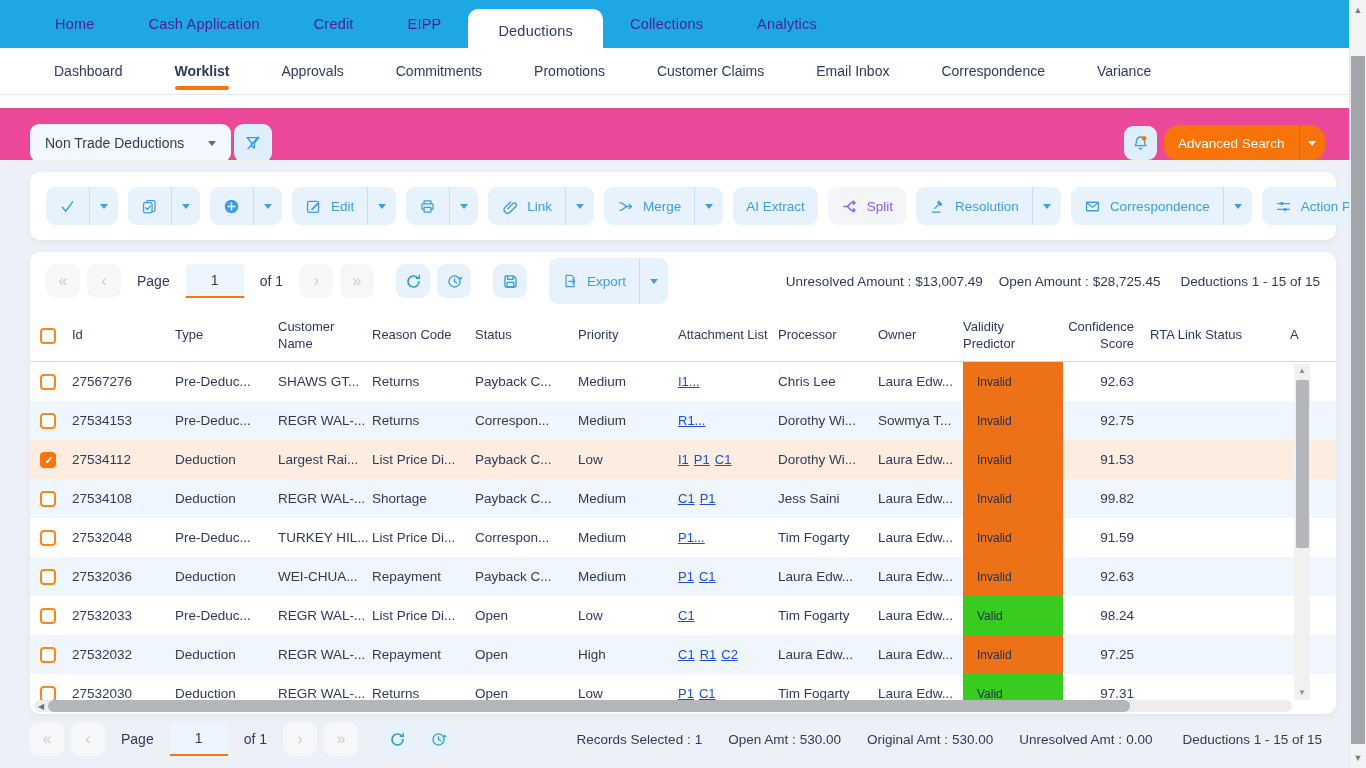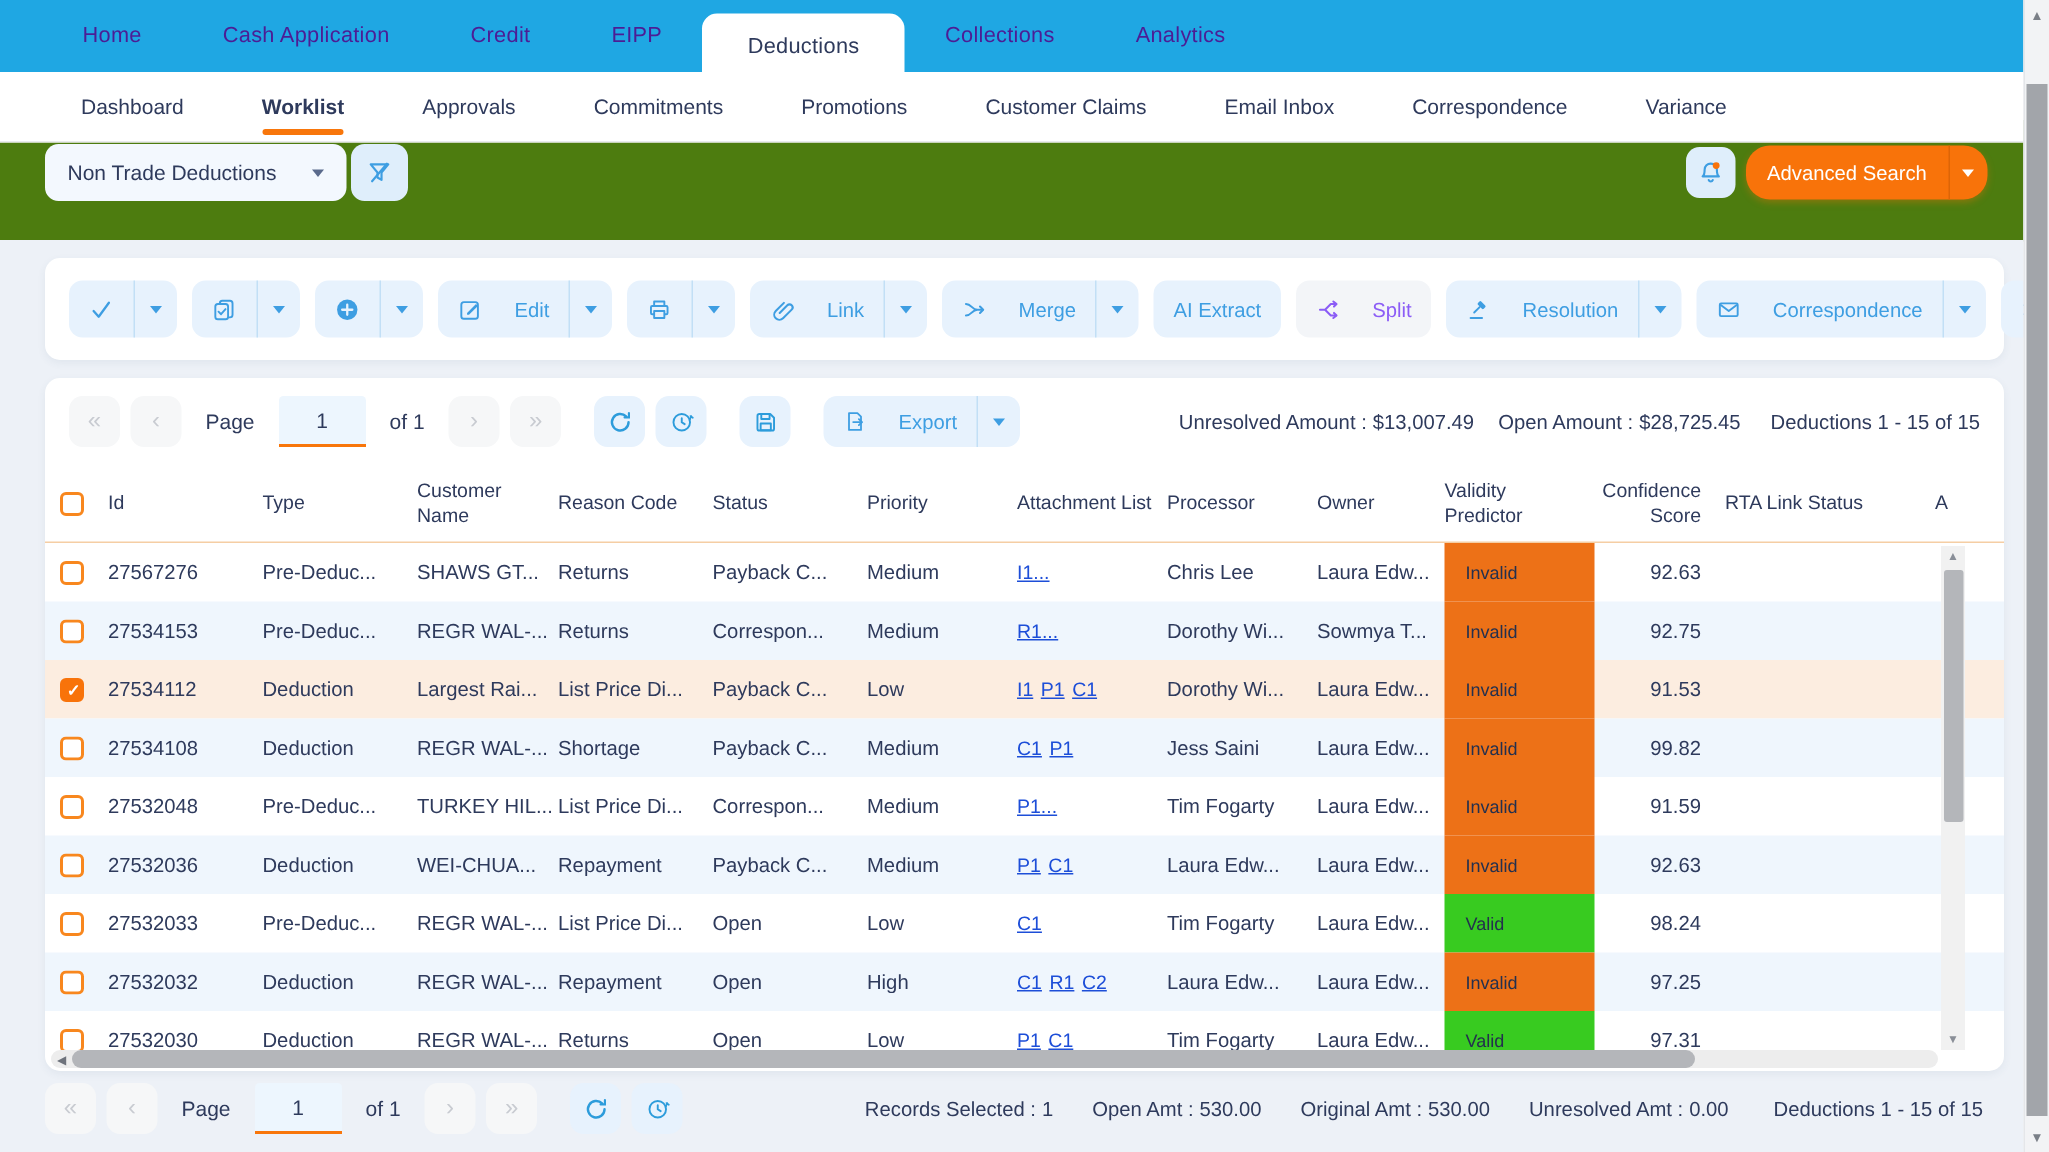--- a/index.html
+++ b/index.html
@@ -11,51 +11,51 @@
   .topnav-item{color:#4c1d95;font-size:14.5px;letter-spacing:.2px;display:flex;align-items:center;padding:0 27px;cursor:pointer}
   .topnav-item.active{background:#fff;color:#2E3A5C;border-radius:10px 10px 0 0;margin-top:9px;height:43px;padding:0 30px}
 
   
   .subnav{position:absolute;left:0;top:48px;width:1349px;height:47px;background:#fff;border-bottom:1px solid #E9EAEE;display:flex;padding-left:28px;z-index:1}
   .subnav-item{font-size:14px;display:flex;align-items:center;padding:0 26px;position:relative;cursor:pointer}
   .subnav-item.active{font-weight:bold}
   .subnav-item.active::after{content:"";position:absolute;left:50%;transform:translateX(-50%);bottom:4px;width:54px;height:4px;border-radius:2px;background:#F8760B}
 
   
-  .filterzone{position:absolute;left:0;top:80px;width:1349px;height:81px;background:#4d7c0f}
+  .filterzone{position:absolute;left:0;top:108px;width:1349px;height:81px;background:#ec4899}
   .view-dd{position:absolute;left:30px;top:16px;height:38px;background:#F3F8FE;border-radius:9px;display:flex;align-items:center;padding:0 15px;gap:24px;font-size:14px;cursor:pointer}
   .caret{width:0;height:0;border-left:4.5px solid transparent;border-right:4.5px solid transparent;border-top:5.5px solid currentColor;display:inline-block}
   .view-dd .caret{color:#5A6A8C}
   .sq-btn{width:38px;height:38px;background:#DFEEFB;border-radius:9px;display:flex;align-items:center;justify-content:center;color:#3E9EE2;cursor:pointer}
   .filter-btn{position:absolute;left:234px;top:16px}
   .bell-btn{position:absolute;left:1124px;top:18px;width:33px;height:34px}
   .adv-btn{position:absolute;left:1164px;top:17px;height:36px;background:#F8730A;border-radius:16px;display:flex;align-items:center;color:#fff;font-size:13.5px;cursor:pointer;box-shadow:0 2px 5px rgba(248,115,10,.35)}
   .adv-btn .lbl{padding:0 14px}
   .adv-btn .dd{width:26px;height:100%;border-left:1px solid #DD6506;display:flex;align-items:center;justify-content:center}
   .adv-btn .caret{color:#fff}
 
   
   .lowerbg{position:absolute;left:0;top:160px;width:1349px;height:608px;background:#EDF1F7}
 
   
   .toolbar-card{position:absolute;left:30px;top:172px;width:1306px;height:68px;background:#fff;border-radius:10px;box-shadow:0 2px 6px rgba(50,80,120,.07);display:flex;align-items:center;padding:0 16px;gap:10px}
   .tbtn{height:38px;background:#E7F2FD;border-radius:9px;color:#3E9EE2;display:flex;align-items:stretch;font-size:13.5px;cursor:pointer;white-space:nowrap}
-  .tbtn .seg{display:flex;align-items:center;padding:0 13px;gap:21px}
+  .tbtn .seg{display:flex;align-items:center;padding:0 13px;gap:9px}
   .tbtn .caret-seg{width:29px;padding:0;justify-content:center;border-left:1px solid #C2DFF6;display:flex;align-items:center}
   .tbtn.disabled{background:#F3F5F8;color:#8b5cf6;cursor:default}
 
   
   .table-card{position:absolute;left:30px;top:252px;width:1306px;height:462px;background:#fff;border-radius:10px;box-shadow:0 2px 6px rgba(50,80,120,.07);overflow:hidden}
   .grid-toolbar{height:58px;display:flex;align-items:center;padding:0 16px;gap:7px}
   .pg-btn{width:34px;height:34px;border-radius:9px;background:#F6F7F8;color:#C8CBD1;display:flex;align-items:center;justify-content:center;font-size:16px;cursor:pointer;flex:0 0 auto}
   .pg-label{font-size:14px;margin:0 9px;white-space:nowrap}
   .pg-input{width:58px;height:34px;background:#EDF6FE;border:none;border-bottom:2px solid #F8760B;text-align:center;font-size:14px;color:#2E3A5C;border-radius:3px 3px 0 0;font-family:"Liberation Sans",sans-serif;flex:0 0 auto}
   .icon-btn{width:34px;height:34px;border-radius:9px;background:#E7F2FD;color:#2D9CDB;display:flex;align-items:center;justify-content:center;cursor:pointer;flex:0 0 auto}
   .gap8{width:8px;flex:0 0 auto}
-  .export-btn{height:34px}
+  .export-btn{height:46px}
   .gstats{margin-left:auto;display:flex;align-items:flex-start;gap:12px;font-size:13.5px;white-space:nowrap}
   .gstats .pair span{margin-right:4px}
   .grange{font-size:13.5px;margin-left:4px;white-space:nowrap}
 
   
   .thead{display:flex;align-items:center;height:52px;border-bottom:1px solid #F5CEA4;padding:0 10px;font-size:13px;line-height:1.25}
   .th{padding-right:8px}
   .tbody{height:340px;overflow:hidden;position:relative}
   .tr{display:flex;align-items:center;height:39px;padding:0 10px;cursor:pointer}
   .tr:nth-child(even){background:#EFF6FD}

